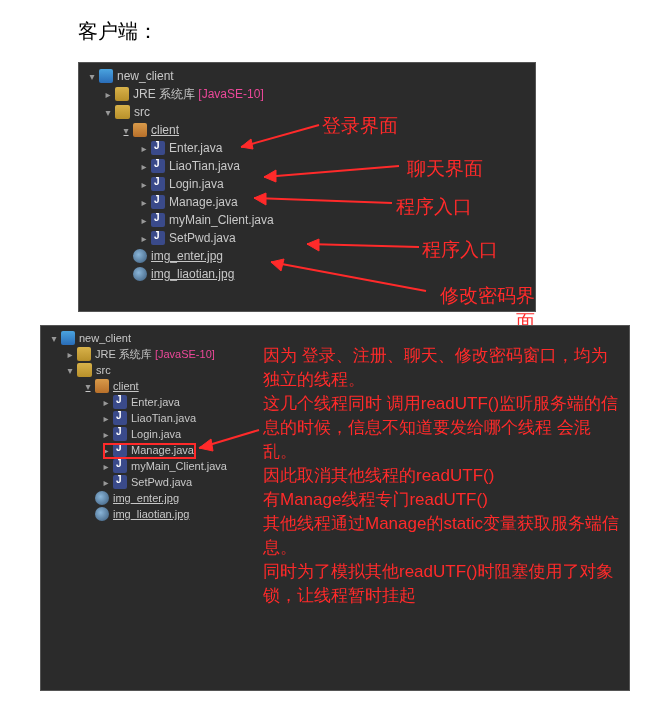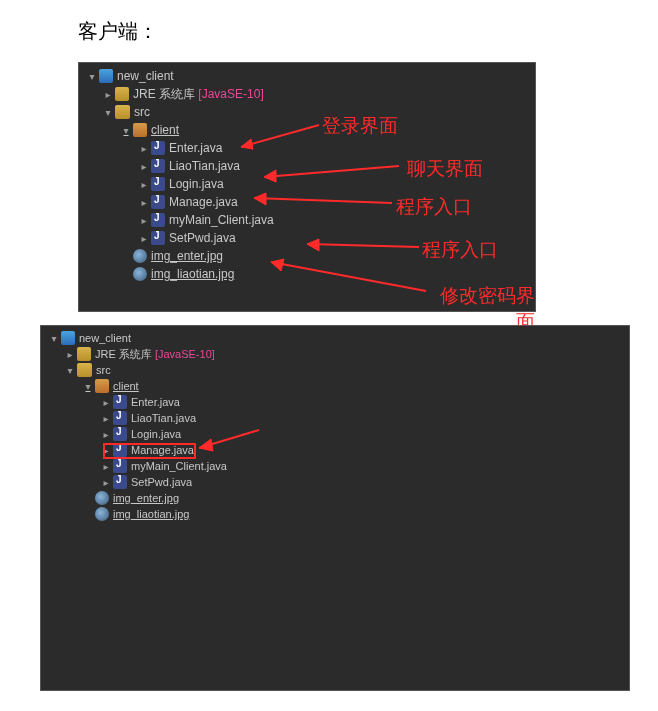--- a/index.html
+++ b/index.html
@@ -268,13 +268,21 @@
     </div>
   </div>
 
   <div class="highlight-box" style="left:62px; top:117px; width:93px; height:16px;"></div>
 
   <svg class="arrow-svg" style="left:0;top:0;width:100%;height:100%">
     <line x1="218" y1="104" x2="158" y2="122"></line>
     <polygon points="158,122 170,113 172,125"></polygon>
   </svg>
 
+  <div class="explanation" id="expl">
+      <p>因为 登录、注册、聊天、修改密码窗口，均为独立的线程。</p>
+      <p>这几个线程同时 调用readUTF()监听服务端的信息的时候，信息不知道要发给哪个线程 会混乱。</p>
+      <p>因此取消其他线程的readUTF()</p>
+      <p>有Manage线程专门readUTF()</p>
+      <p>其他线程通过Manage的static变量获取服务端信息。</p>
+      <p>同时为了模拟其他readUTF()时阻塞使用了对象锁，让线程暂时挂起</p>
+    </div>
 </div>
 
 </body></html>

